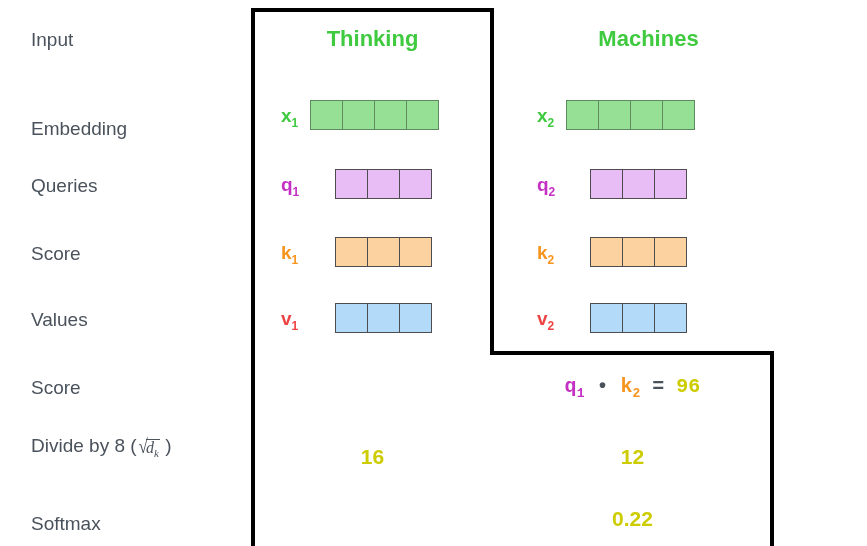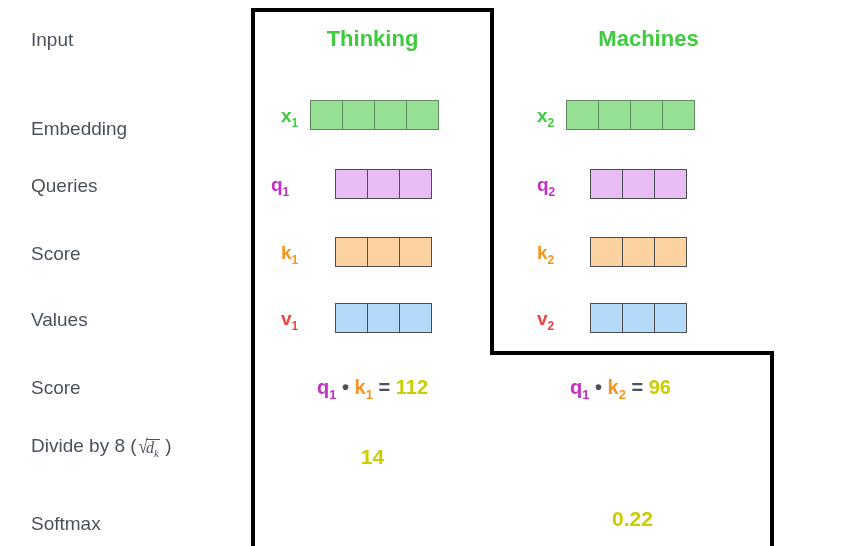--- a/index.html
+++ b/index.html
@@ -163,21 +163,21 @@
   <div class="vec-sym sym-x" style="left:281px; top:106px;">
     <span>x</span><sub>1</sub>
   </div>
   <div class="vec-strip" style="left:310px; top:100px;">
     <div class="vec-cell cell-green"></div>
     <div class="vec-cell cell-green"></div>
     <div class="vec-cell cell-green"></div>
     <div class="vec-cell cell-green"></div>
   </div>
 
-  <div class="vec-sym sym-q" style="left:271px; top:175px;">
+  <div class="vec-sym sym-q" style="left:281px; top:175px;">
     <span>q</span><sub>1</sub>
   </div>
   <div class="vec-strip" style="left:335px; top:169px;">
     <div class="vec-cell cell-purple"></div>
     <div class="vec-cell cell-purple"></div>
     <div class="vec-cell cell-purple"></div>
   </div>
 
   <div class="vec-sym sym-k" style="left:281px; top:243px;">
     <span>k</span><sub>1</sub>
@@ -190,29 +190,22 @@
 
   <div class="vec-sym sym-v" style="left:281px; top:309px;">
     <span>v</span><sub>1</sub>
   </div>
   <div class="vec-strip" style="left:335px; top:303px;">
     <div class="vec-cell cell-blue"></div>
     <div class="vec-cell cell-blue"></div>
     <div class="vec-cell cell-blue"></div>
   </div>
 
-  <div class="score-line" style="left:265px; top:377px; width:215px;">
-    <span class="tok-q">q</span><sub class="tok-q">1</sub>
-    <span class="tok-op">•</span>
-    <span class="tok-k">k</span><sub class="tok-k">1</sub>
-    <span class="tok-eq">=</span>
-    <span class="tok-num">112</span>
-  </div>
-
-  <div class="num-line" style="left:265px; top:446px; width:215px;">14</div>
+
+  <div class="num-line" style="left:265px; top:446px; width:215px;">16</div>
 
   <div class="col-header" style="left:541px; top:28px; width:215px;">Machines</div>
 
   <div class="vec-sym sym-x" style="left:537px; top:106px;">
     <span>x</span><sub>2</sub>
   </div>
   <div class="vec-strip" style="left:566px; top:100px;">
     <div class="vec-cell cell-green"></div>
     <div class="vec-cell cell-green"></div>
     <div class="vec-cell cell-green"></div>
@@ -239,23 +232,24 @@
 
   <div class="vec-sym sym-v" style="left:537px; top:309px;">
     <span>v</span><sub>2</sub>
   </div>
   <div class="vec-strip" style="left:590px; top:303px;">
     <div class="vec-cell cell-blue"></div>
     <div class="vec-cell cell-blue"></div>
     <div class="vec-cell cell-blue"></div>
   </div>
 
-  <div class="score-line" style="left:513px; top:377px; width:215px;">
+  <div class="score-line" style="left:525px; top:377px; width:215px;font-family:Liberation Mono, monospace;">
     <span class="tok-q">q</span><sub class="tok-q">1</sub>
     <span class="tok-op">•</span>
     <span class="tok-k">k</span><sub class="tok-k">2</sub>
     <span class="tok-eq">=</span>
     <span class="tok-num">96</span>
   </div>
 
+  <div class="num-line" style="left:525px; top:446px; width:215px;">12</div>
   <div class="num-line" style="left:525px; top:508px; width:215px;">0.22</div>
 
 </div>
 
 </body></html>

